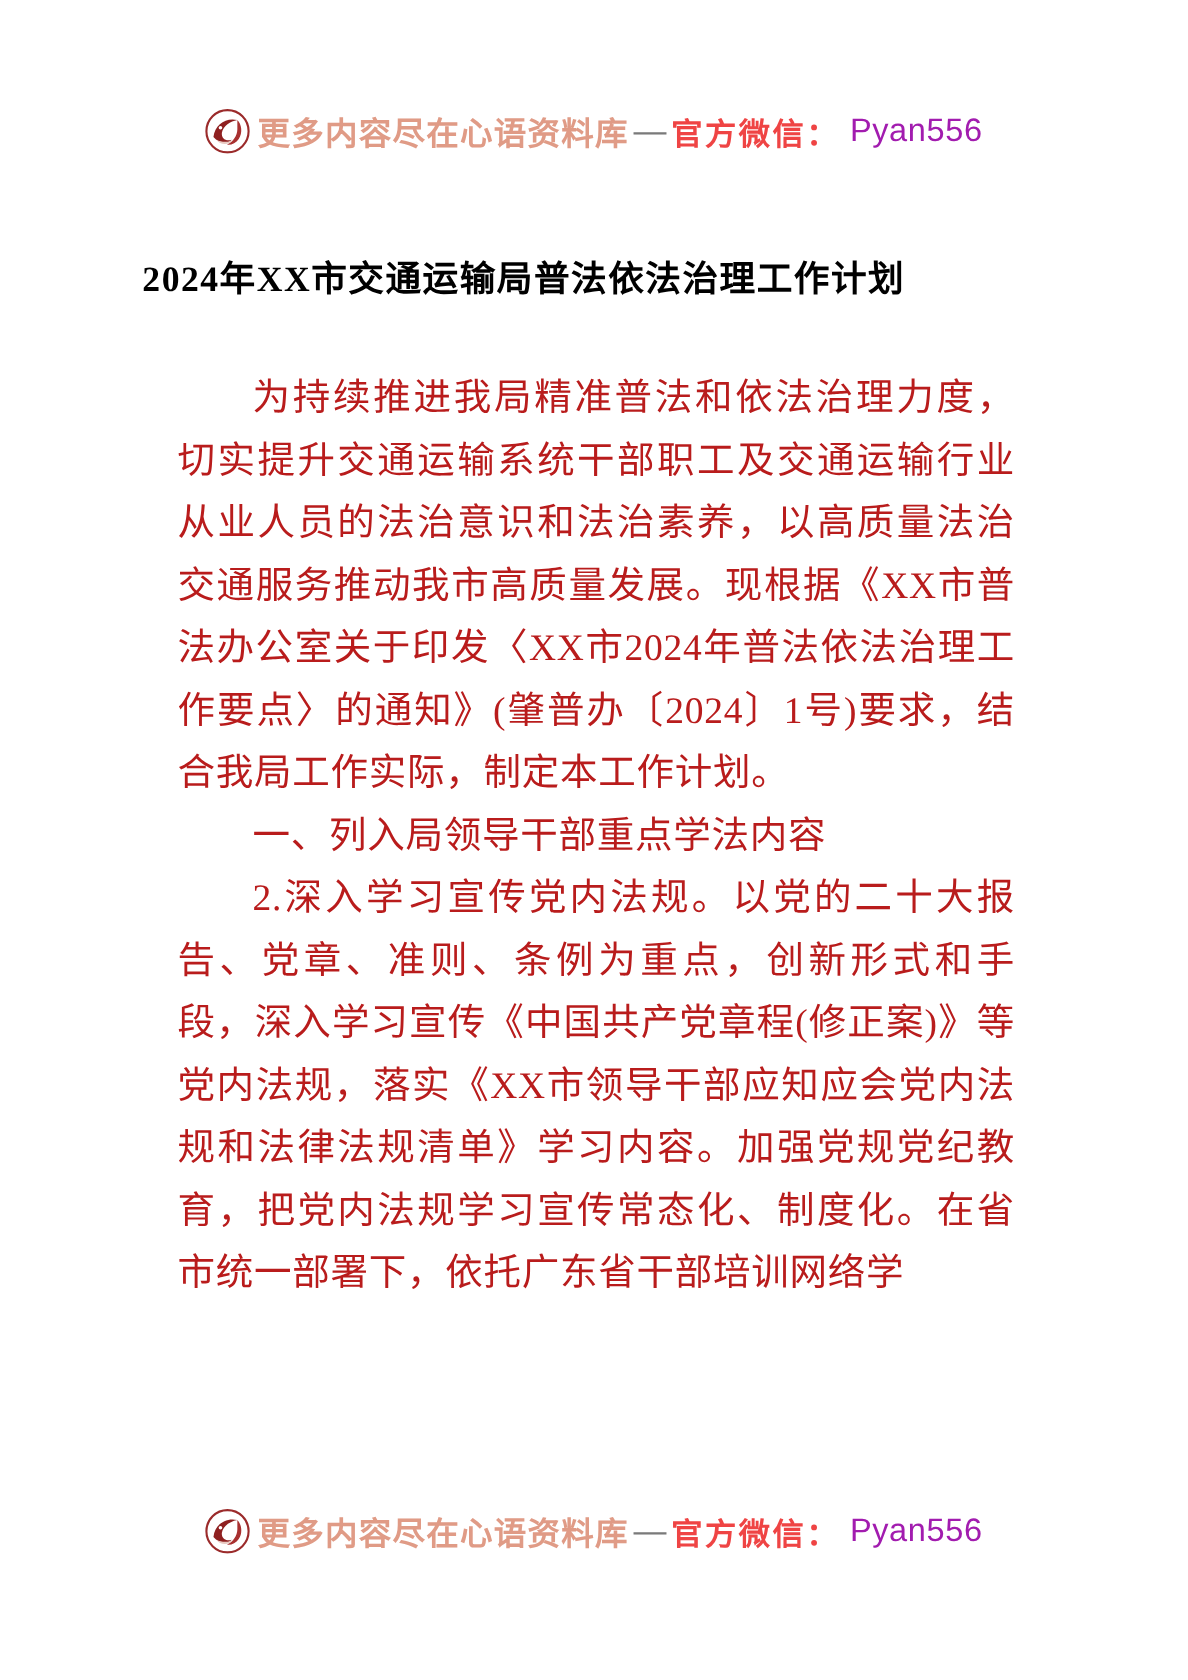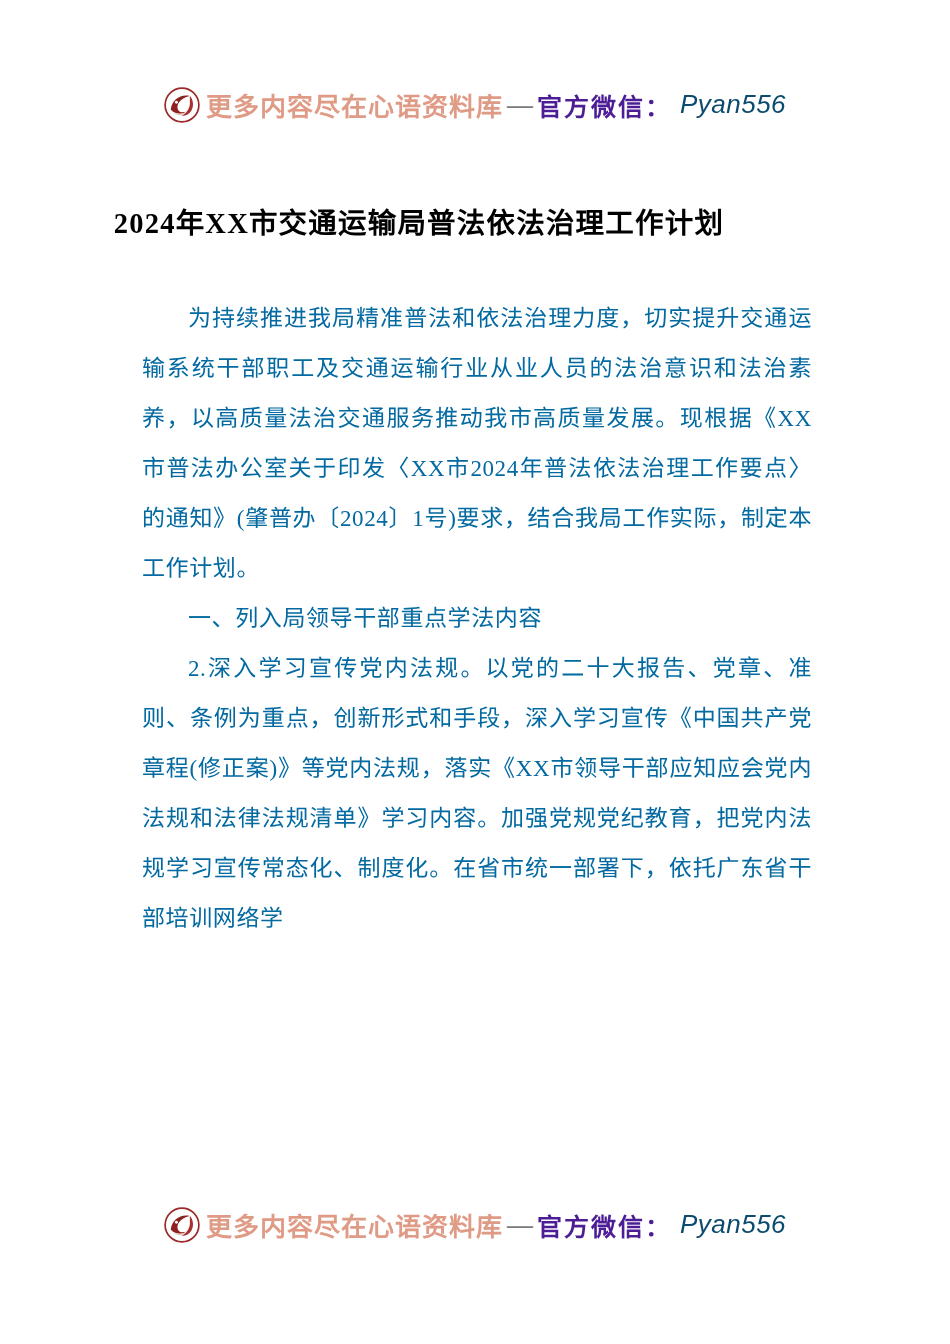--- a/index.html
+++ b/index.html
@@ -55,29 +55,28 @@
     font-weight: bold;
     font-size: 26px;
     color: #7a7a7a;
     margin: 0 -2px;
   }
   .wm-wechat {
     font-family: "Liberation Serif", "DejaVu Serif", serif;
     font-weight: bold;
     font-size: 25px;
     letter-spacing: 2px;
-    color: #4c1d95;
+    color: #ef4444;
   }
   .wm-handle {
     font-family: "Liberation Sans", "DejaVu Sans", sans-serif;
     font-size: 26px;
     letter-spacing: 0.5px;
-    color: #0c4a6e;
+    color: #a21caf;
     padding-left: 2px;
-    font-style: italic;
   }
 
   
   .doc-title {
     position: absolute;
     top: 176px;
     left: 0;
     width: 838px;
     text-align: center;
     font-family: "Liberation Serif", "DejaVu Serif", serif;
@@ -91,24 +90,24 @@
 
   
   .body-block {
     position: absolute;
     top: 294px;
     left: 142px;
     width: 670px;
   }
   .para {
     font-family: "Liberation Serif", "DejaVu Serif", serif;
-    font-size: 23px;
+    font-size: 30px;
     line-height: 50px;
     letter-spacing: 0.6px;
-    color: #0369a1;
+    color: #b91c1c;
     text-align: justify;
     text-justify: inter-character;
     margin: 0;
     text-indent: 2em;
     word-break: break-all;
   }
   .para.heading { text-indent: 2em; }
 </style>
 </head>
 <body>

